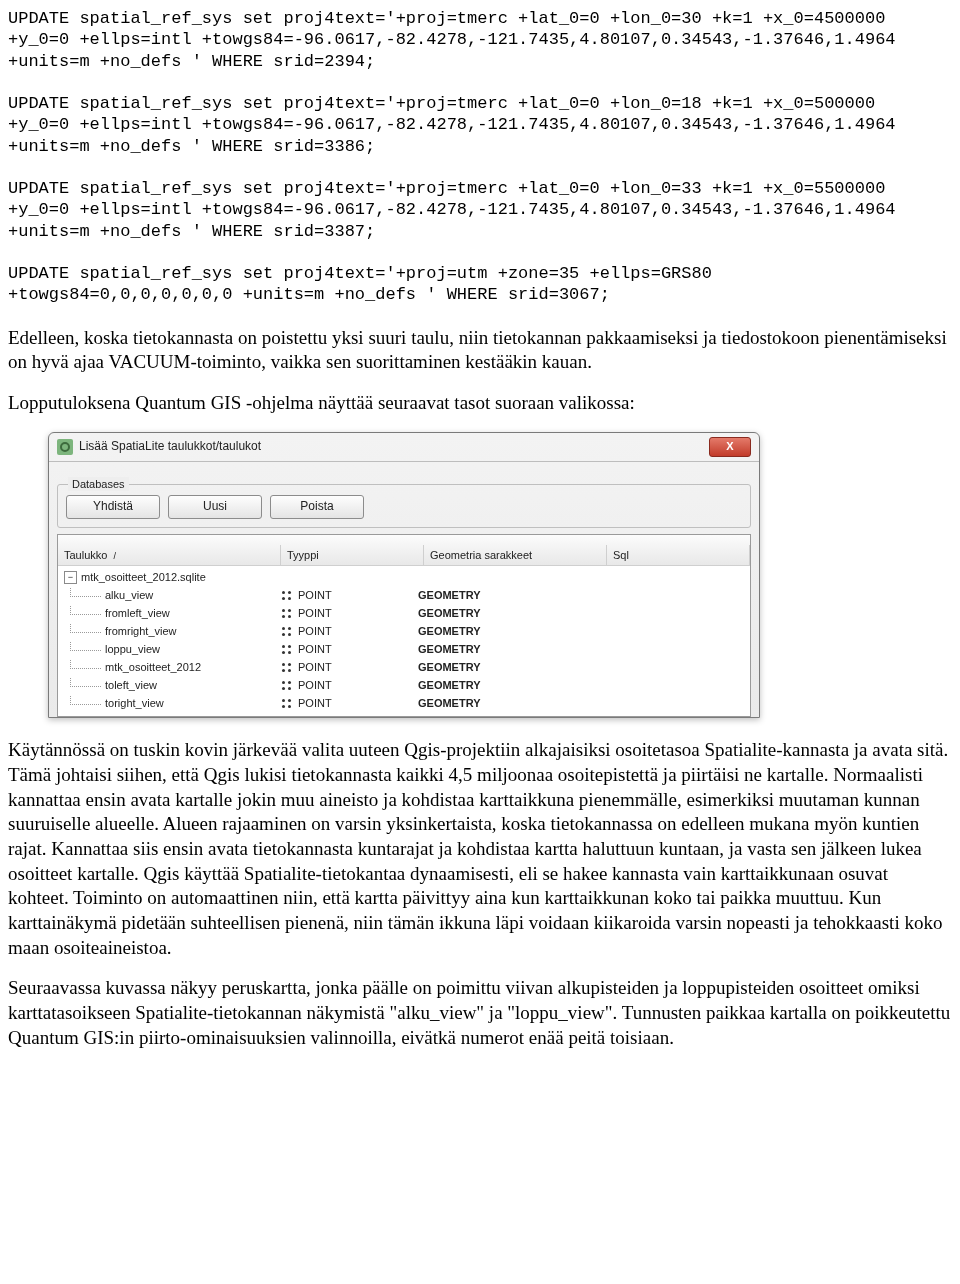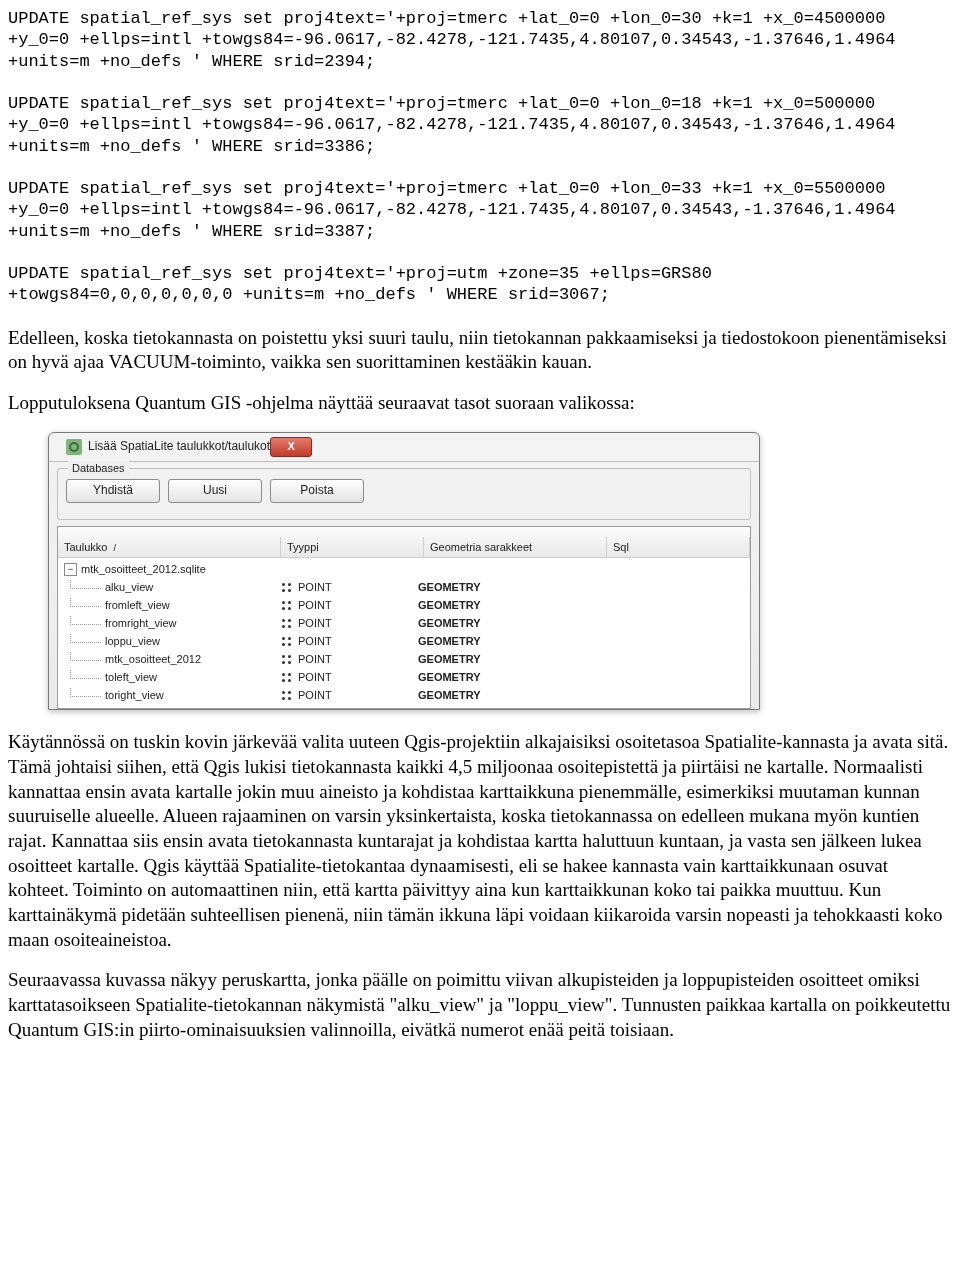--- a/index.html
+++ b/index.html
@@ -31,21 +31,22 @@
     border: 1px solid #7a7a7a;
     border-radius: 6px 6px 0 0;
     box-shadow: 0 2px 6px rgba(0,0,0,0.25);
     font-family: Tahoma, Arial, sans-serif;
     font-size: 12px;
     color: #222;
   }
   .titlebar {
     display: flex;
     align-items: center;
-    padding: 4px 17px;
+    justify-content: space-between;
+    padding: 4px 8px;
     border-bottom: 1px solid #bdbdbd;
     border-radius: 6px 6px 0 0;
   }
   .titlebar-left {
     display: flex;
     align-items: center;
     gap: 6px;
   }
   .title-icon {
     width: 16px;
@@ -71,24 +72,24 @@
     border: 1px solid #8a2a1f;
     border-radius: 3px;
     color: #fff;
     display: flex;
     align-items: center;
     justify-content: center;
     font-size: 11px;
     font-weight: bold;
   }
   .groupbox {
-    margin: 6px 8px 6px 8px;
+    margin: 22px 8px 6px 8px;
     border: 1px solid #bfbfbf;
     border-radius: 3px;
-    padding: 10px 8px 16px 8px;
+    padding: 10px 8px 8px 8px;
     position: relative;
   }
   .group-label {
     position: absolute;
     top: -8px;
     left: 10px;
     background: #eeeeee;
     padding: 0 4px;
     font-size: 11px;
   }

